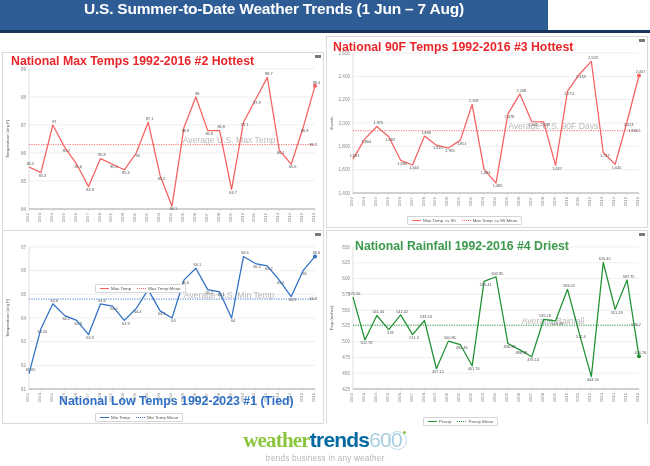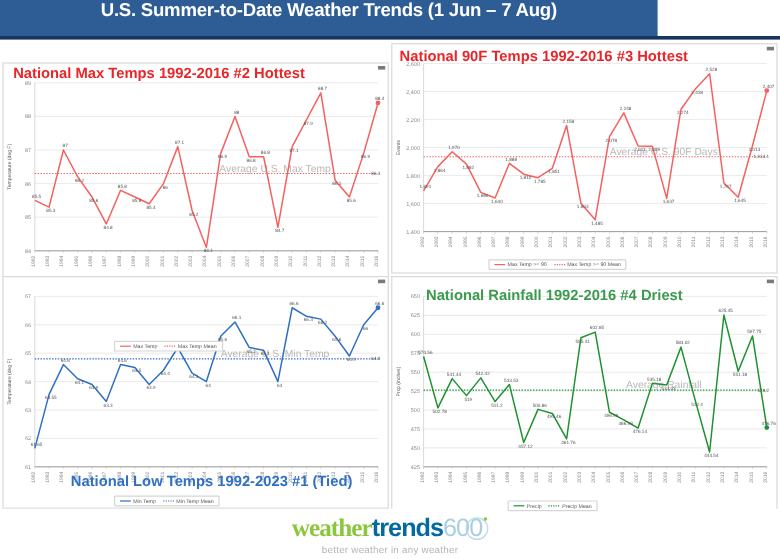--- a/index.html
+++ b/index.html
@@ -541,16 +541,16 @@
 
   <div class="footer">
     <div class="logo">
       <span class="w">weather</span>
         <span class="t">trends</span>
         <span class="n">600</span>
       <span class="logo-ring">
           <i class="dot"></i>
         </span>
     </div>
-    <div class="tagline">better weather in any weather</div>
+    <div class="tagline">trends business in any weather</div>
   </div>
 
 </div>
 
 </body></html>

